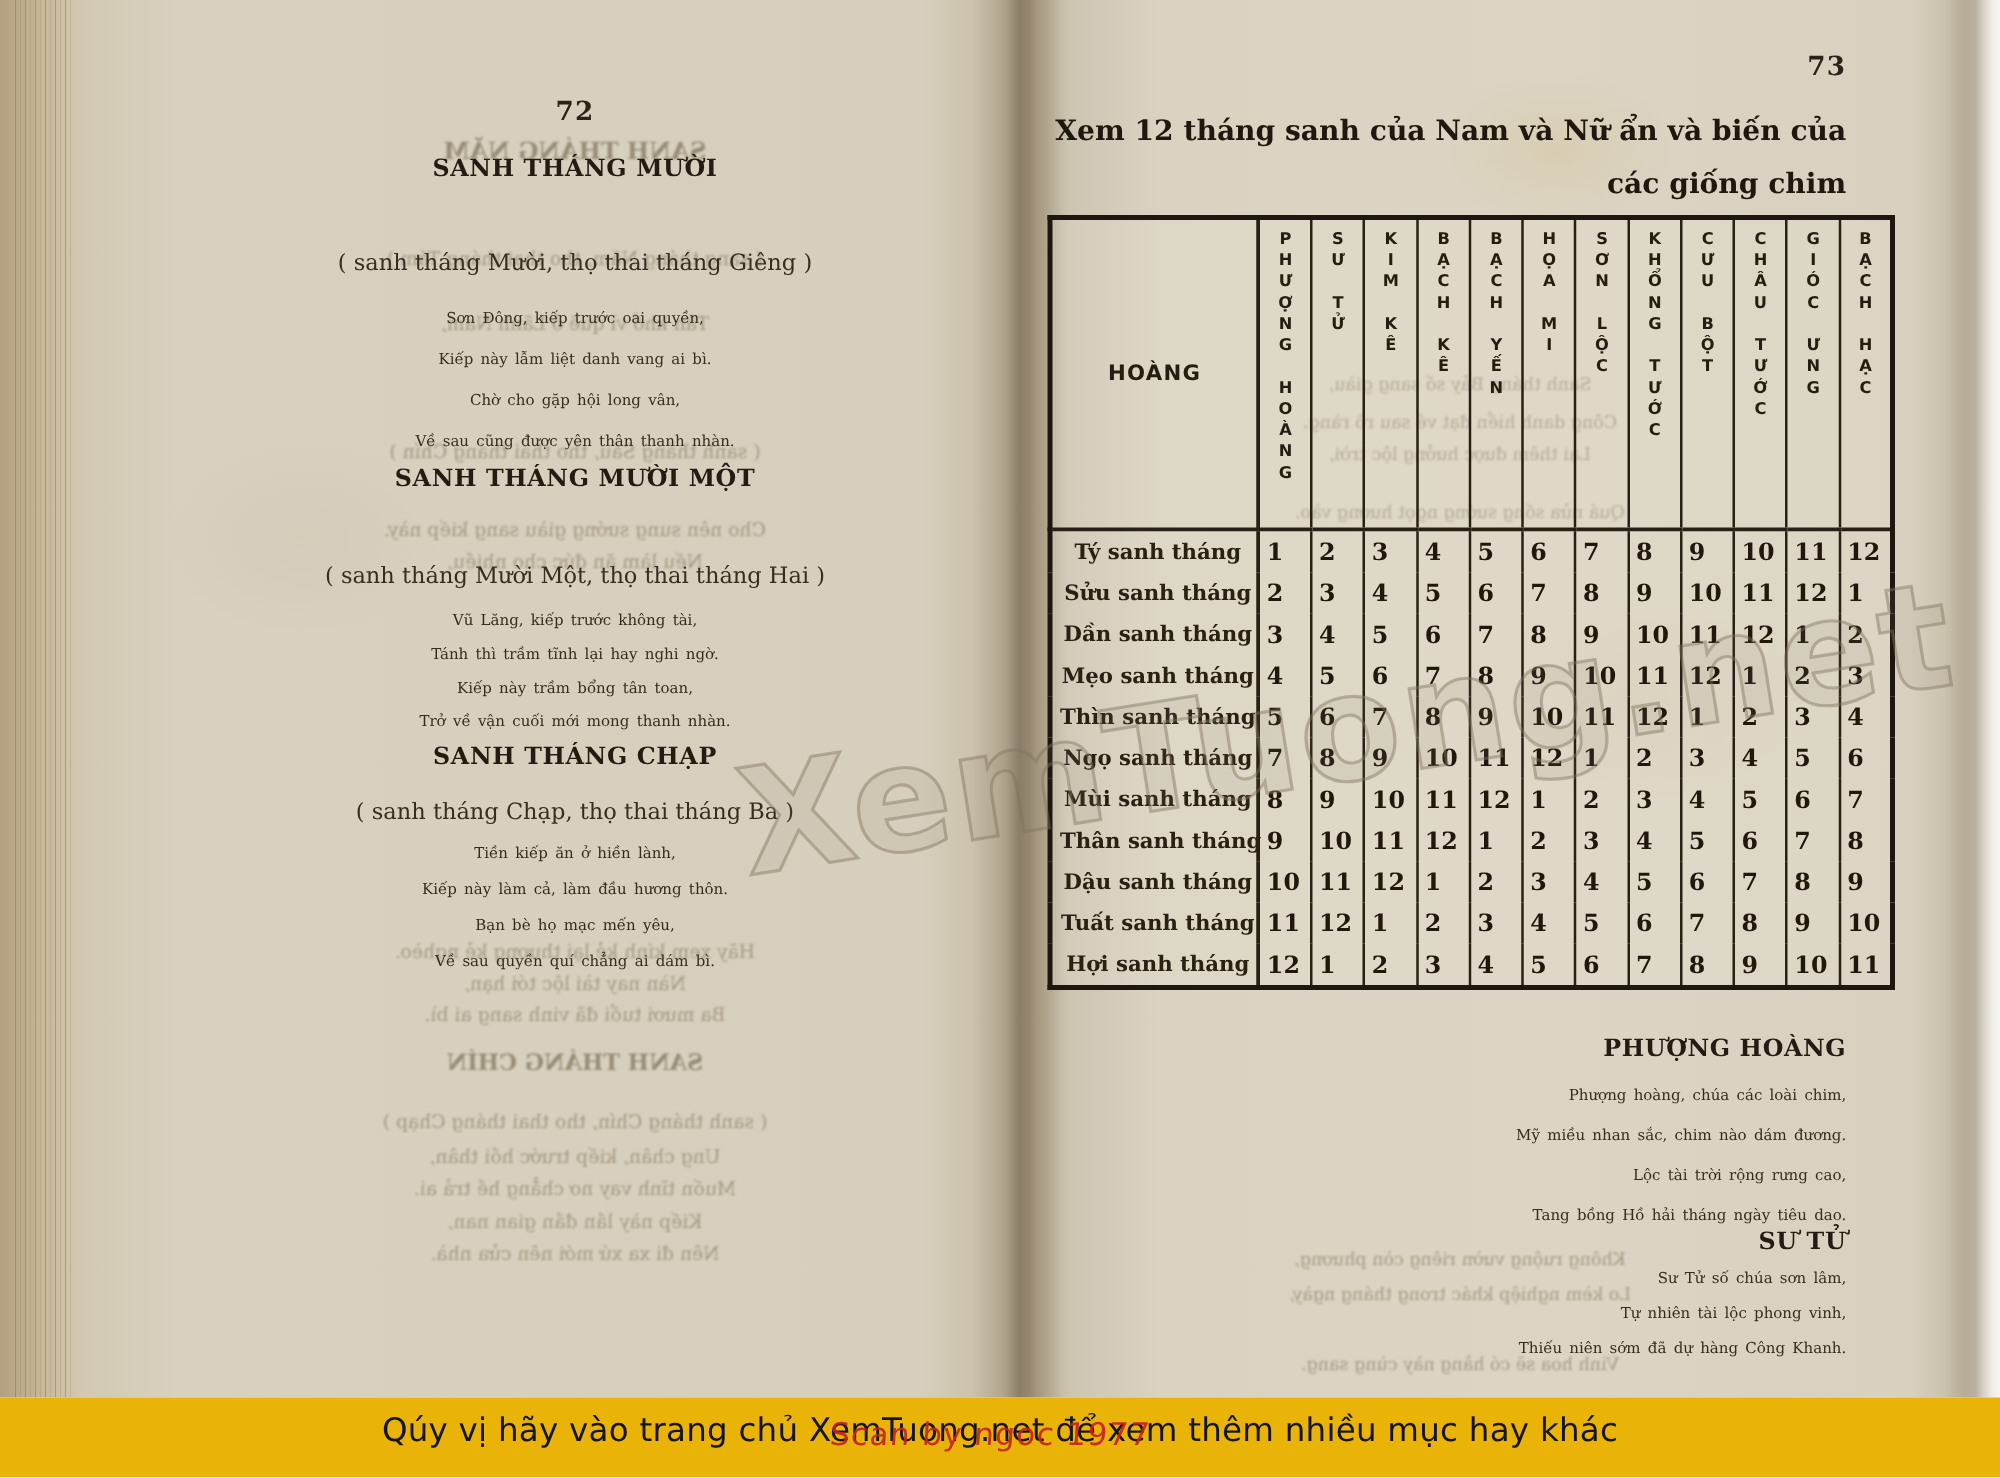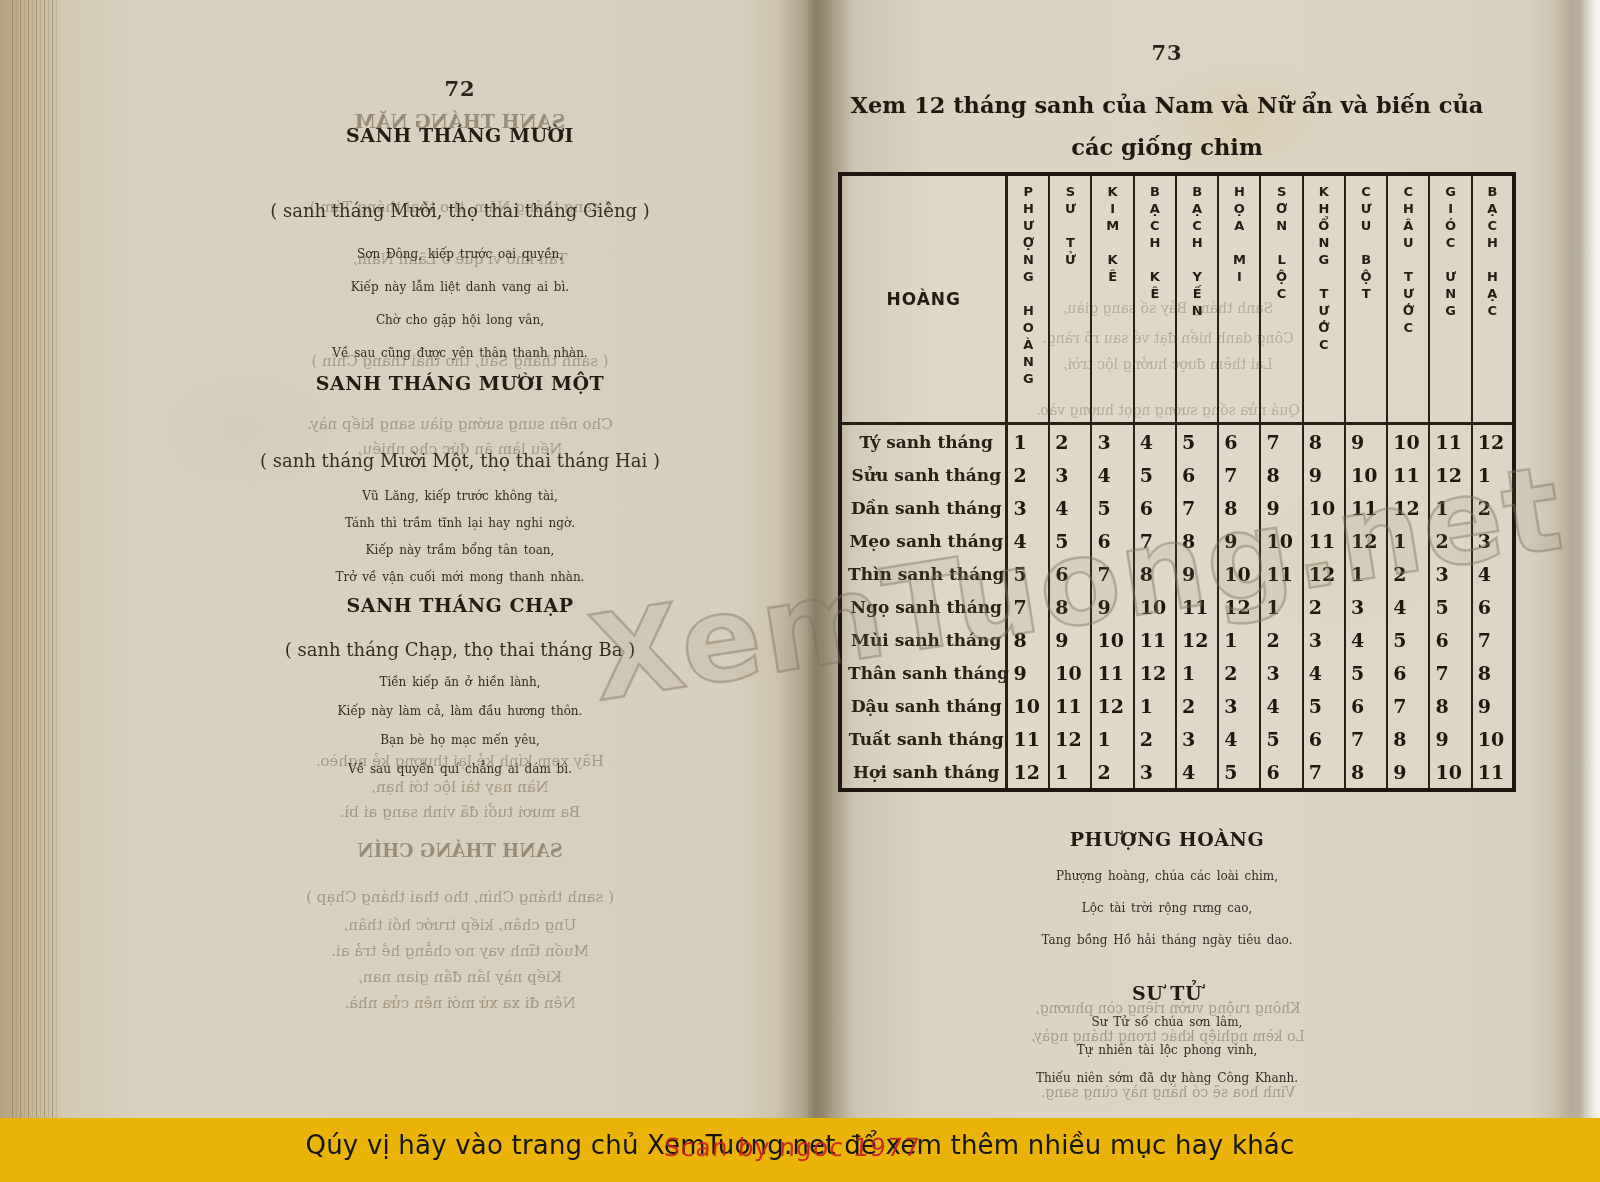--- a/index.html
+++ b/index.html
@@ -30,21 +30,21 @@
     position:absolute;left:778px;top:0;width:72px;height:1118px;
     background:linear-gradient(90deg, rgba(90,75,52,0) 0%, rgba(95,80,56,.22) 38%,
       rgba(70,58,40,.38) 52%, rgba(95,80,56,.16) 70%, rgba(90,75,52,0) 100%);
   }
   .edge-right{
     position:absolute;left:1556px;top:0;width:44px;height:1118px;
     background:linear-gradient(90deg, rgba(120,108,88,0) 0%, rgba(120,108,88,.28) 55%, #f2efe9 88%, #f8f6f2 100%);
   }
   
   .lp{position:absolute;left:150px;width:620px;text-align:center;}
-  .rp{position:absolute;left:839px;width:656px;text-align:center;}
+  .rp{position:absolute;left:821px;width:656px;text-align:right;}
   .pnum{font-weight:bold;font-size:21px;letter-spacing:1px;}
   .bhead{font-weight:bold;font-size:19px;letter-spacing:.5px;color:#241c12;}
   .paren{font-size:18px;color:#372d21;}
   .verse{font-size:12px;color:#352b1f;word-spacing:2px;}
   #lp-num{top:76px;} #lp-h1{top:124px;} #lp-p1{top:200px;} #lp-v1{top:238px;line-height:33px;}
   #lp-h2{top:372px;} #lp-p2{top:450px;} #lp-v2{top:483px;line-height:27px;}
   #lp-h3{top:594px;} #lp-p3{top:639px;} #lp-v3{top:668px;line-height:29px;}
   #rp-num{top:40px;}
   .rtitle{font-weight:bold;font-size:22.5px;color:#20180e;}
   #rp-t1{top:92px;} #rp-t2{top:134px;}
@@ -373,20 +373,21 @@
             <td class="val">10</td>
             <td class="val">11</td>
           </tr>
         </tbody>
       </table>
   </div>
 
   <div class="rp bhead" id="rp-s1h">PHƯỢNG HOÀNG</div>
   <div class="rp verse" id="rp-s1v">
     <div>Phượng hoàng, chúa các loài chim,</div>
+    <div>Mỹ miều nhan sắc, chim nào dám đương.</div>
     <div>Lộc tài trời rộng rưng cao,</div>
     <div>Tang bồng Hồ hải tháng ngày tiêu dao.</div>
   </div>
 
   <div class="rp bhead" id="rp-s2h">SƯ TỬ</div>
   <div class="rp verse" id="rp-s2v">
     <div>Sư Tử số chúa sơn lâm,</div>
     <div>Tự nhiên tài lộc phong vinh,</div>
     <div>Thiếu niên sớm đã dự hàng Công Khanh.</div>
   </div>

